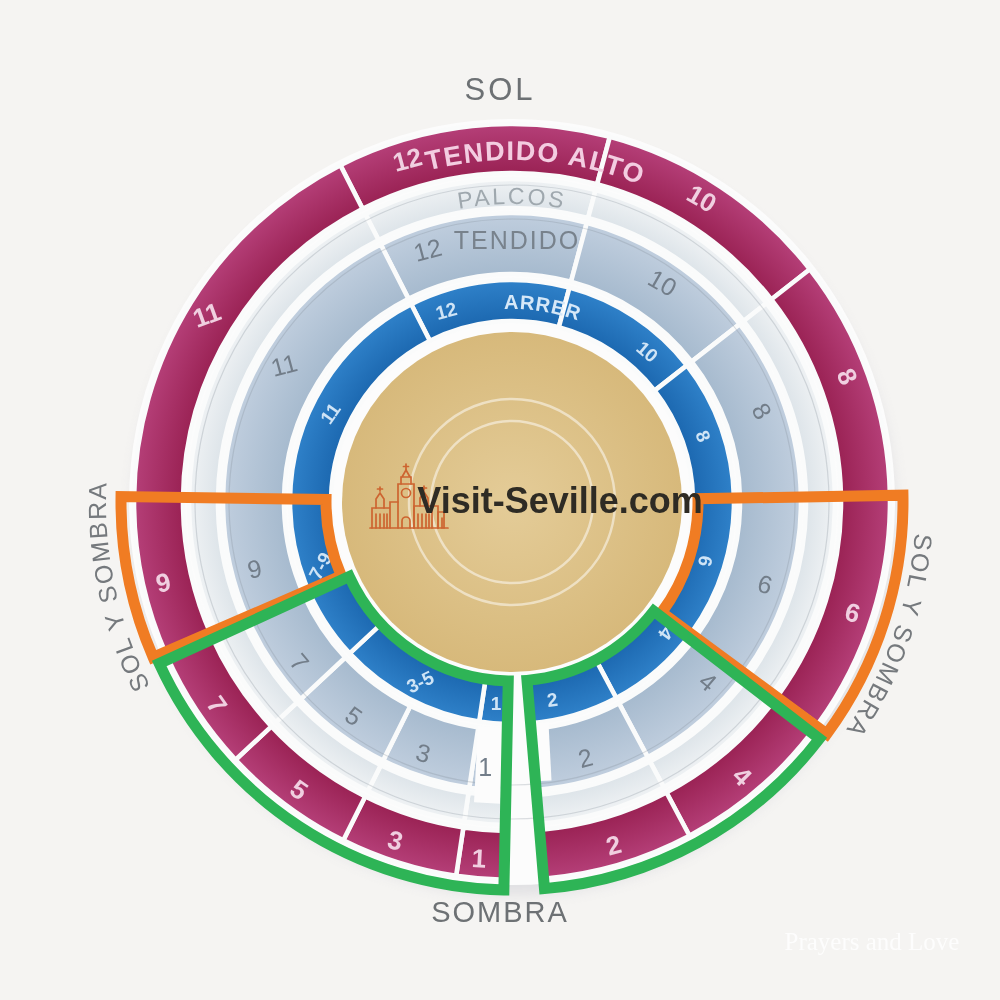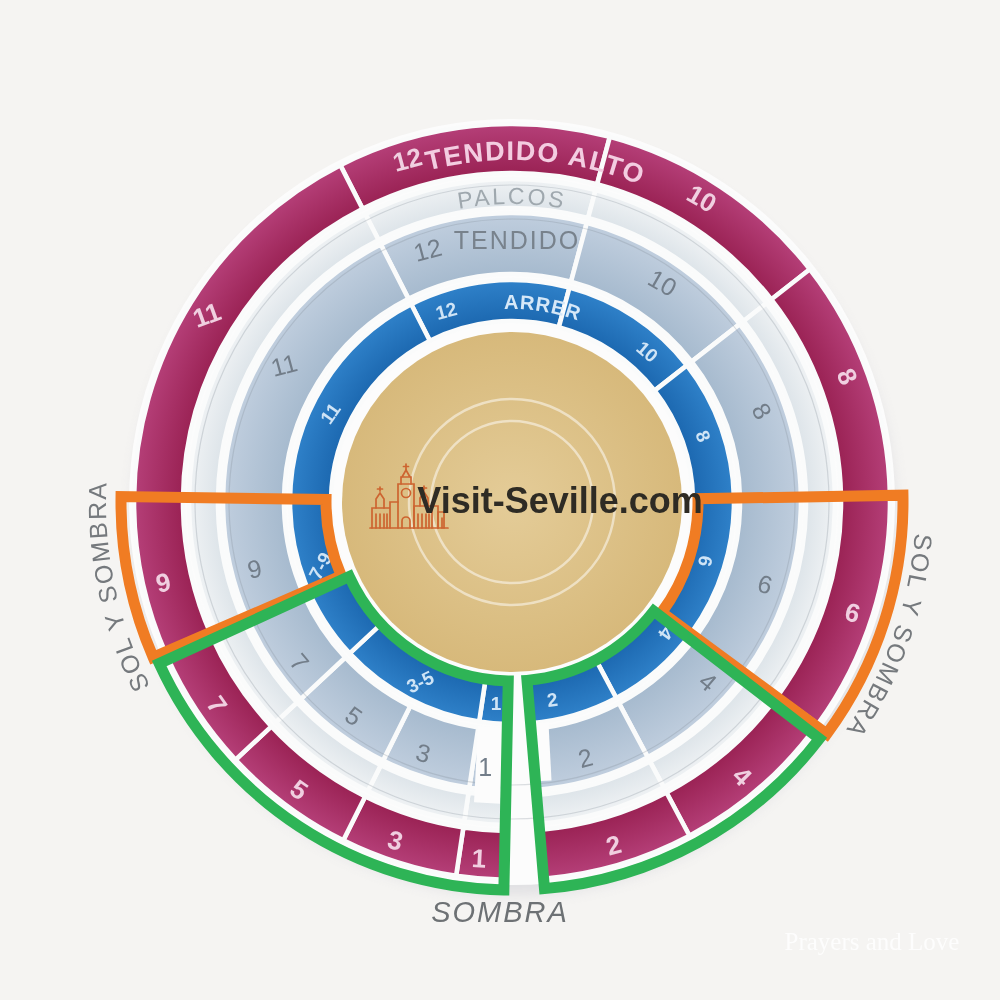--- a/index.html
+++ b/index.html
@@ -1,21 +1,21 @@
 <!DOCTYPE html>
 <html><head>
 <meta charset="utf-8">
 <style>
   html,body{margin:0;padding:0;}
   body{width:1000px;height:1000px;background:#f5f4f2;font-family:"Liberation Sans",sans-serif;overflow:hidden;}
   .stage{position:relative;width:1000px;height:1000px;}
   svg{position:absolute;left:0;top:0;}
   .overlay{position:absolute;text-align:center;color:#6d7174;}
   #title-top{left:0;right:0;top:72px;font-size:31px;letter-spacing:3px;}
-  #title-bottom{left:0;right:0;top:896px;font-size:29px;letter-spacing:2px;font-style:italic;}
+  #title-bottom{left:0;right:0;top:896px;font-size:29px;letter-spacing:2px;}
   #corner-watermark{left:742px;top:928px;width:260px;font-family:"Liberation Serif",serif;
       font-size:25px;color:rgba(255,255,255,0.8);}
   .seg{stroke:#fafbfb;stroke-width:4.6;stroke-linejoin:round;}
   .num{text-anchor:middle;dominant-baseline:central;}
   .arc-label{text-anchor:middle;dominant-baseline:central;}
   .brand-text{font-weight:bold;font-size:36px;fill:#2e2b24;text-anchor:middle;}
 </style>
 </head>
 <body>
 
@@ -170,15 +170,16 @@
           <path d="M34,66 v-7 a4,4 0 0 1 8,0 v7"></path>
           <path d="M46,66 V44 H64 M64,66 V44 H70 V66"></path>
           <path d="M50,66 V52 M54,66 V52 M58,66 V52 M61,66 V52"></path>
           <path d="M52,44 V36 L56,30 L60,36 V44 M56,28 v-4 M53.5,26 h5"></path>
           <path d="M70,66 V50 H76 V66 M74,66 V56"></path>
           <circle cx="38" cy="31" r="4.5"></circle>
         </g>
         <text x="560" y="513" class="brand-text">Visit-Seville.com</text>
       </g>
     </svg>
+  <div class="overlay" id="title-top">SOL</div>
   <div class="overlay" id="title-bottom">SOMBRA</div>
   <div class="overlay" id="corner-watermark">Prayers and Love</div>
 </div>
 
 </body></html>

